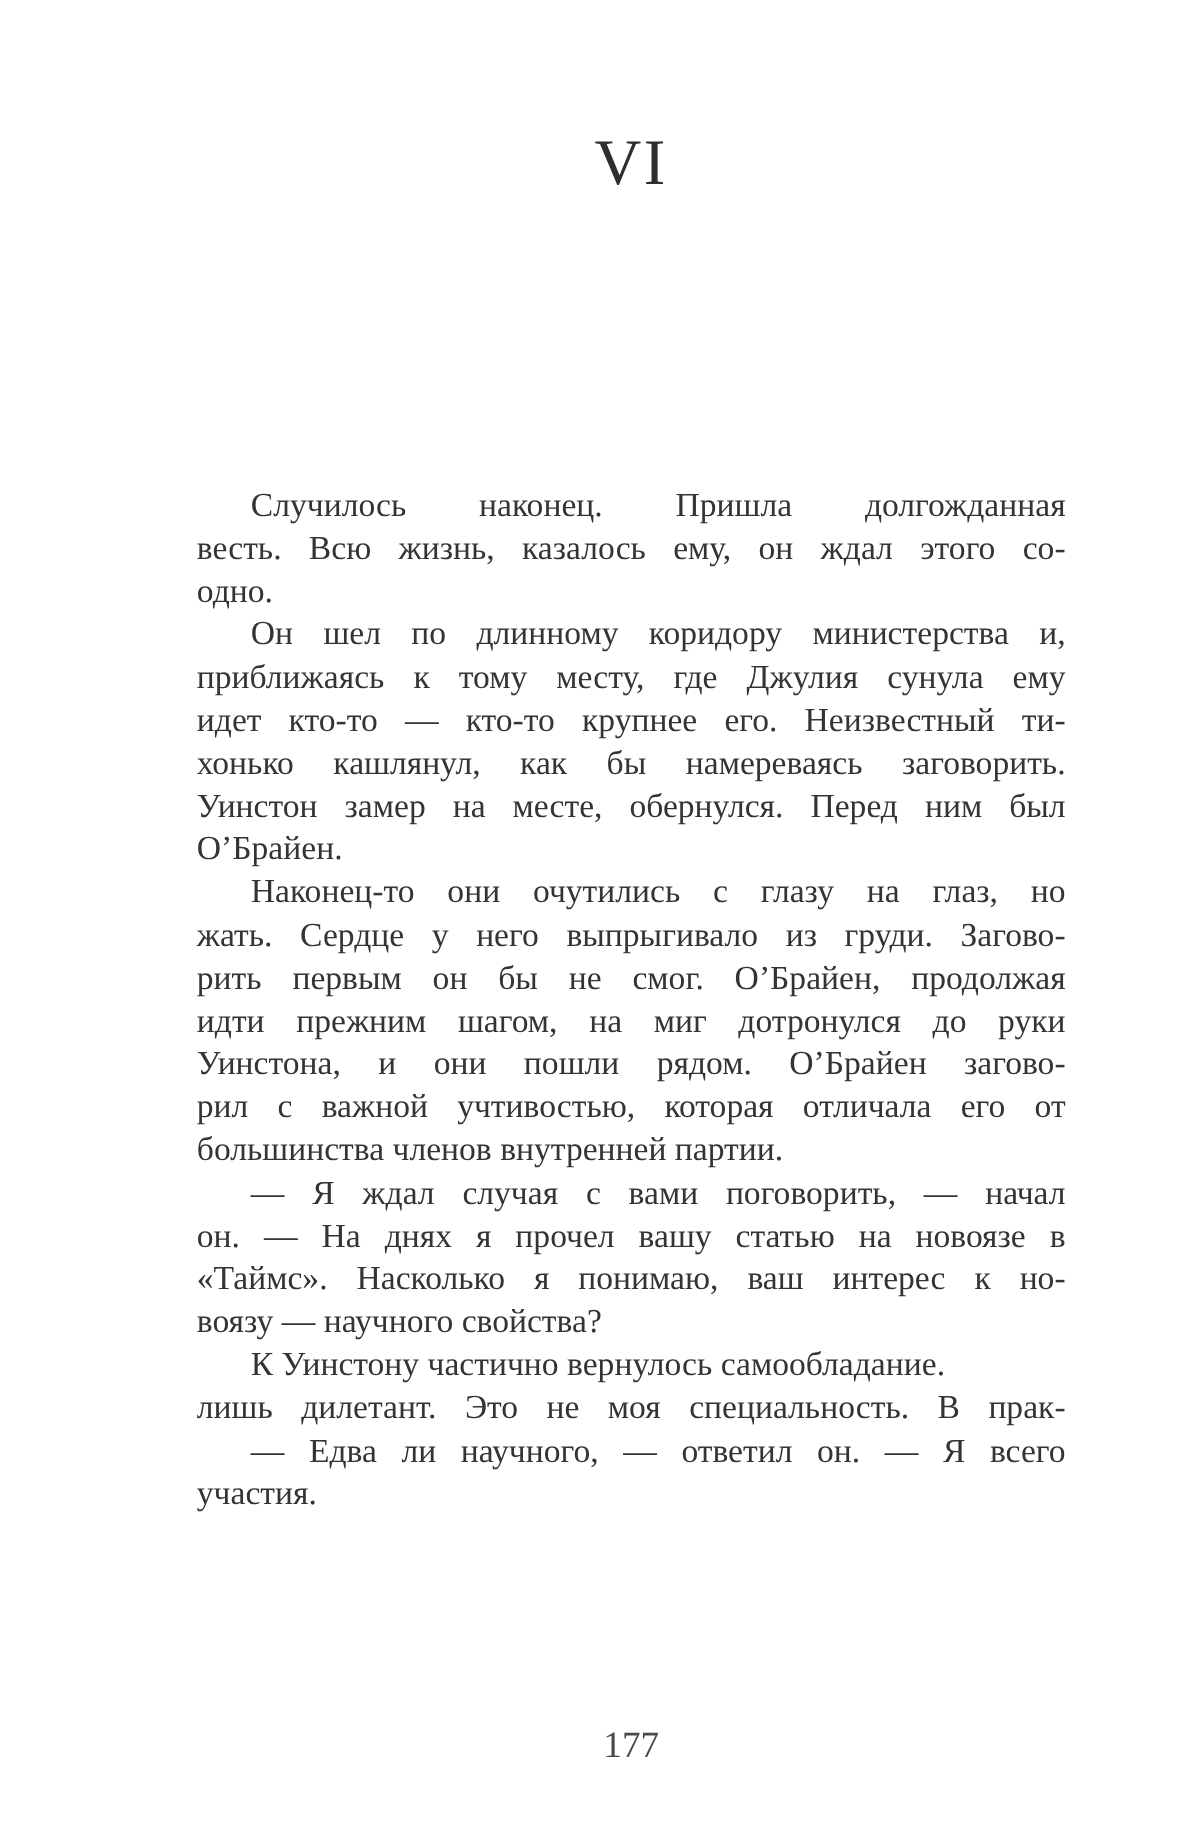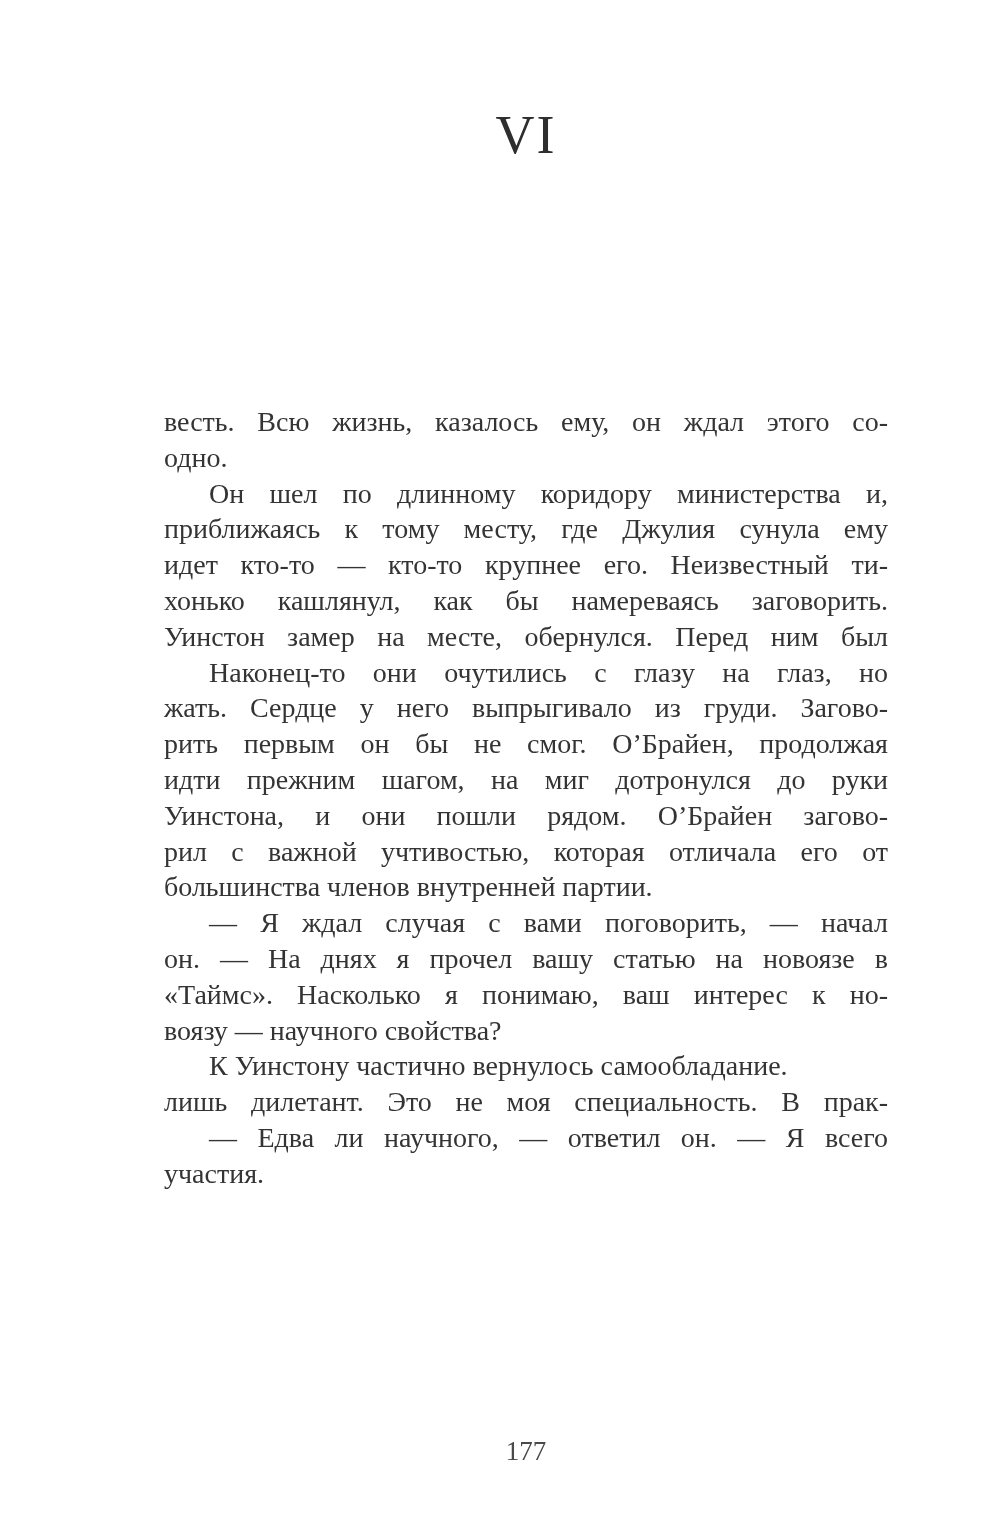--- a/index.html
+++ b/index.html
@@ -46,38 +46,40 @@
   }
   .line.first {
     padding-left: 45px;
   }
   .page-number {
     position: absolute;
     top: 1436px;
     left: 164px;
     width: 724px;
     text-align: center;
-    font-size: 27px;
+    font-size: 31px;
     color: #4a4a4a;
   }
 </style>
 </head>
 <body>
 
 <div class="book-page">
   <div class="chapter-heading">VI</div>
 
   <div class="text-block">
+      <div class="line first">Случилось наконец. Пришла долгожданная</div>
       <div class="line">весть. Всю жизнь, казалось ему, он ждал этого со-</div>
       <div class="line last">одно.</div>
       <div class="line first">Он шел по длинному коридору министерства и,</div>
       <div class="line">приближаясь к тому месту, где Джулия сунула ему</div>
       <div class="line">идет кто-то — кто-то крупнее его. Неизвестный ти-</div>
       <div class="line">хонько кашлянул, как бы намереваясь заговорить.</div>
       <div class="line">Уинстон замер на месте, обернулся. Перед ним был</div>
+      <div class="line last">О’Брайен.</div>
       <div class="line first">Наконец-то они очутились с глазу на глаз, но</div>
       <div class="line">жать. Сердце у него выпрыгивало из груди. Загово-</div>
       <div class="line">рить первым он бы не смог. О’Брайен, продолжая</div>
       <div class="line">идти прежним шагом, на миг дотронулся до руки</div>
       <div class="line">Уинстона, и они пошли рядом. О’Брайен загово-</div>
       <div class="line">рил с важной учтивостью, которая отличала его от</div>
       <div class="line last">большинства членов внутренней партии.</div>
       <div class="line first">— Я ждал случая с вами поговорить, — начал</div>
       <div class="line">он. — На днях я прочел вашу статью на новоязе в</div>
       <div class="line">«Таймс». Насколько я понимаю, ваш интерес к но-</div>

